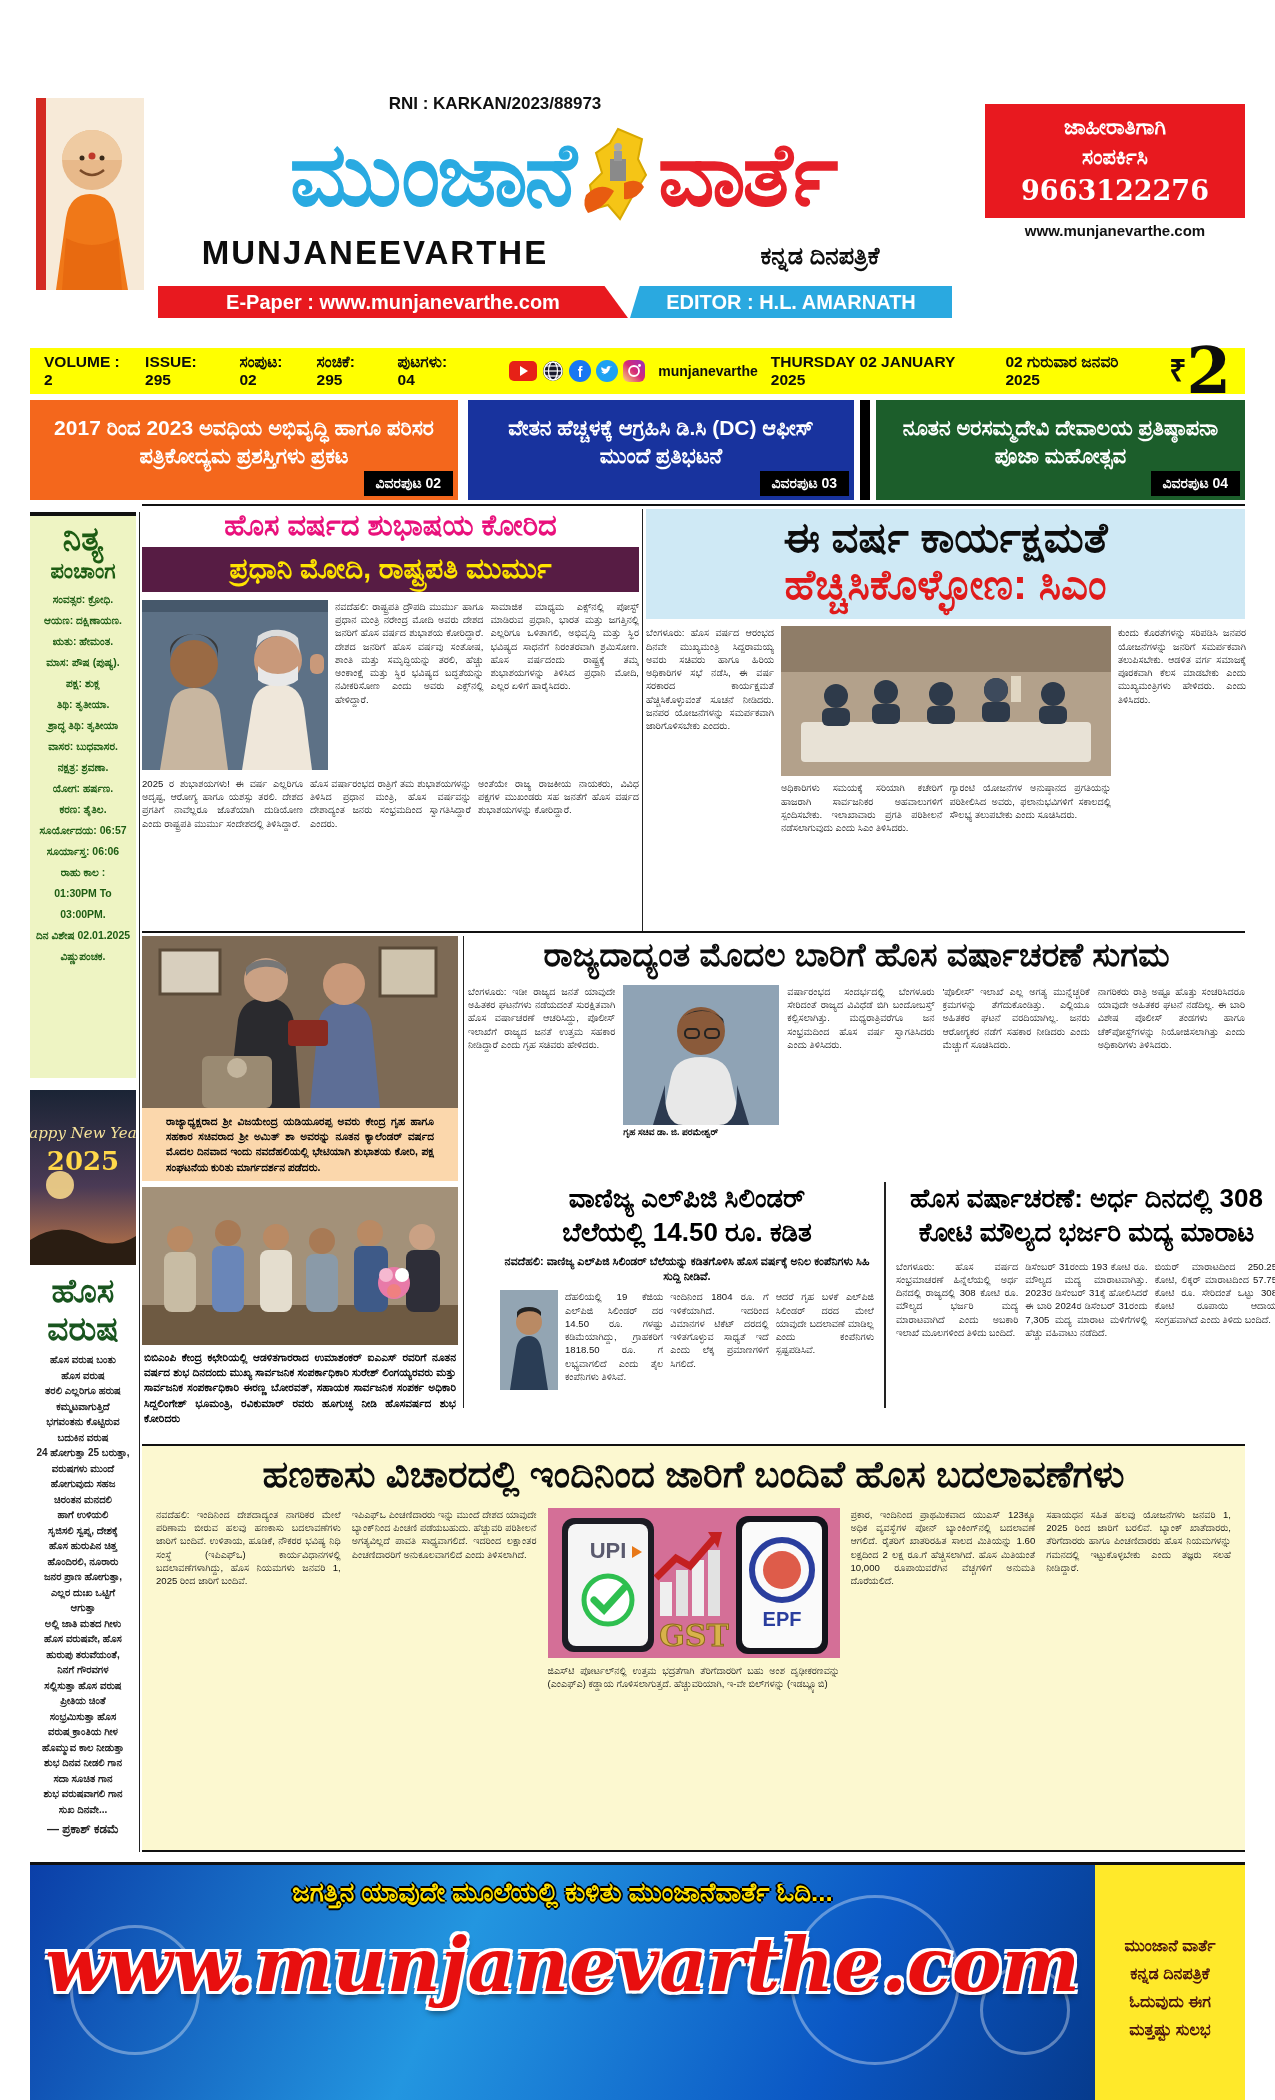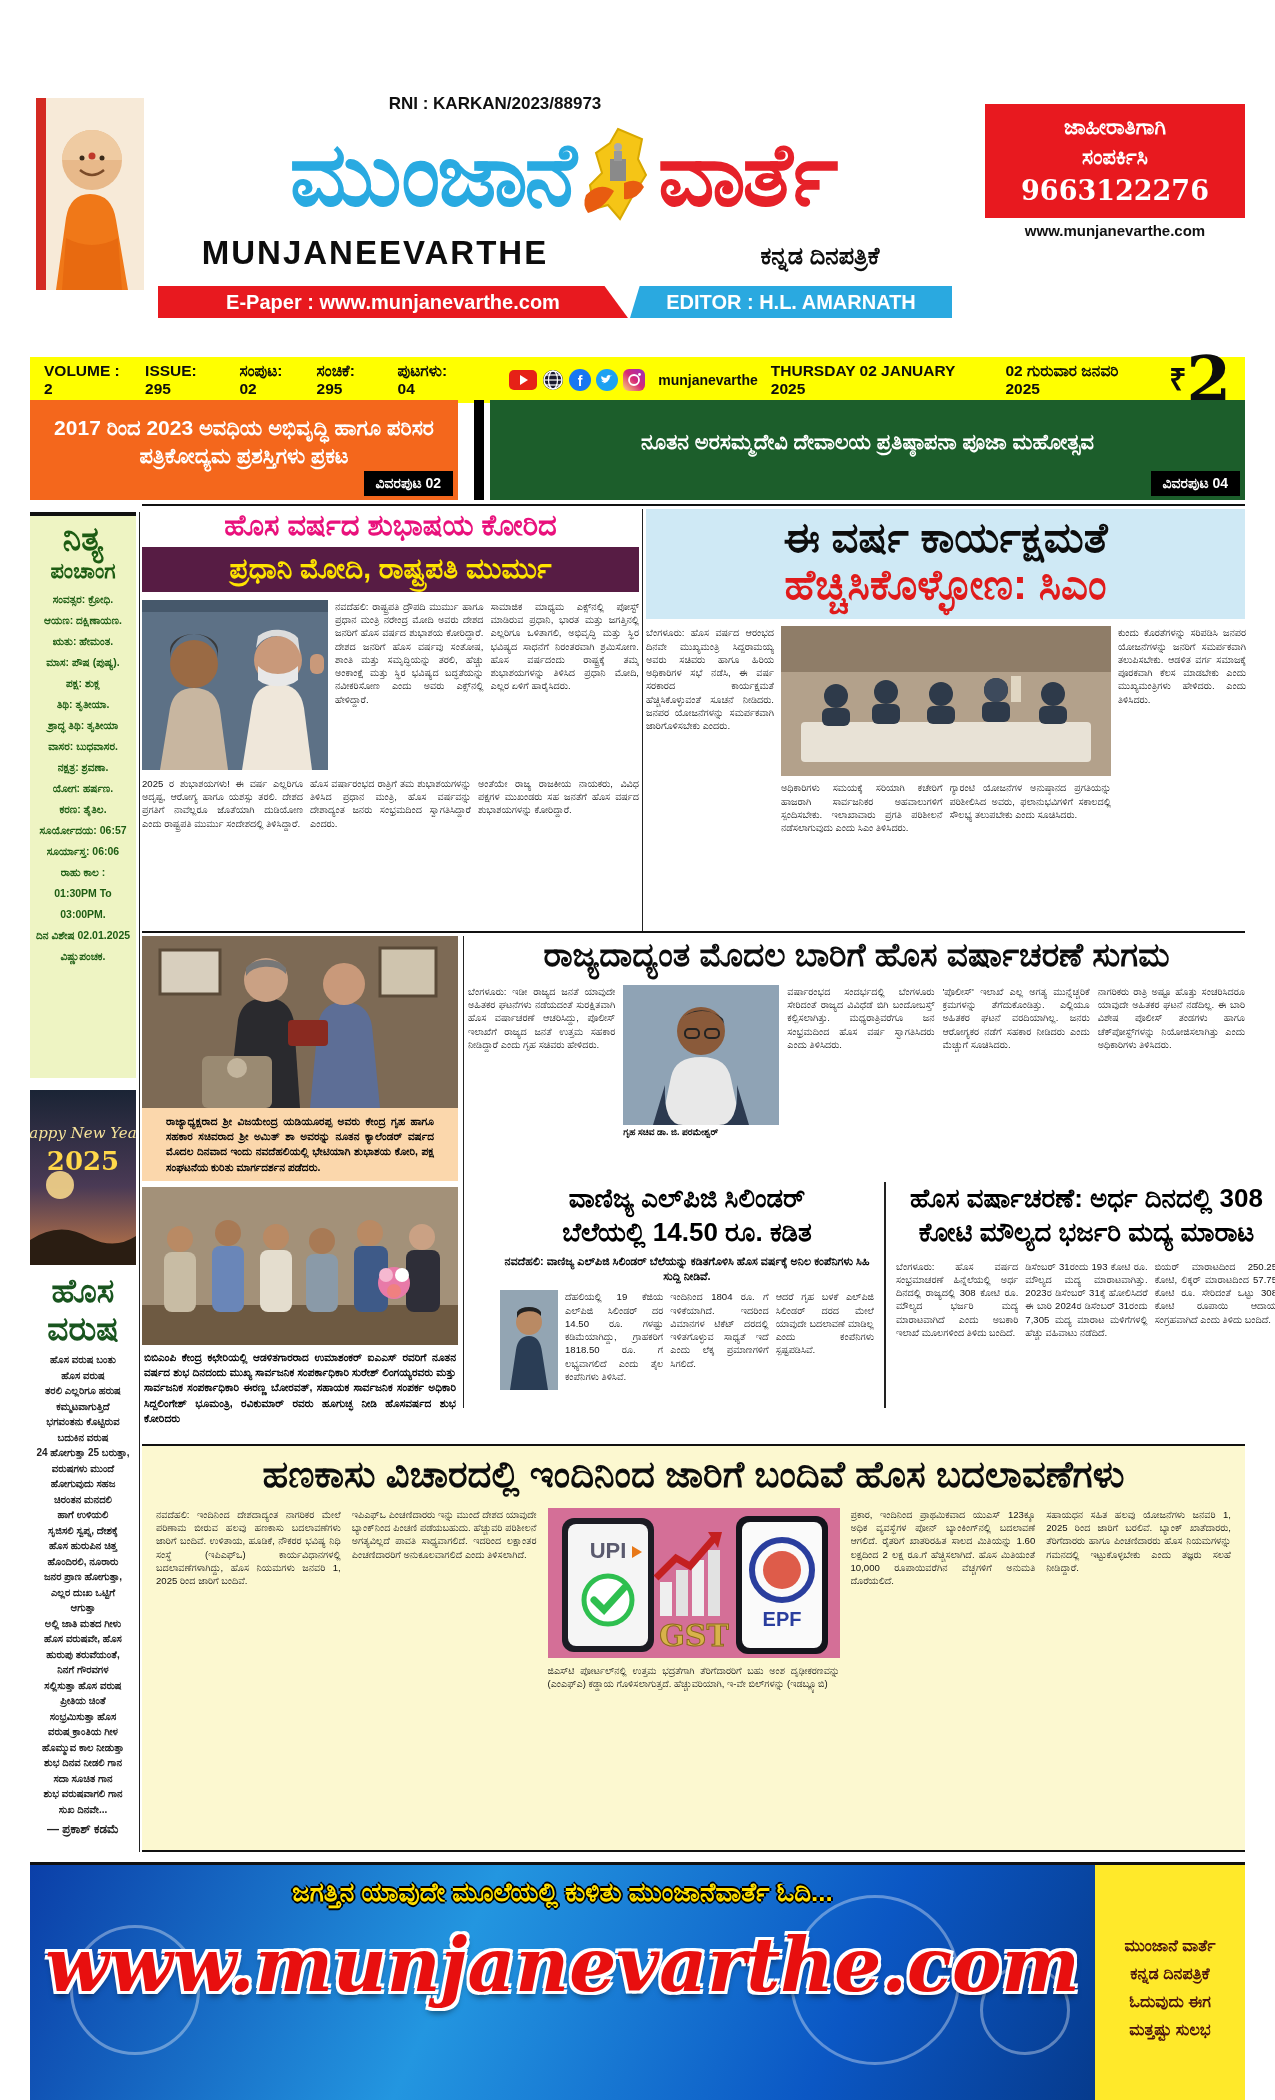--- a/index.html
+++ b/index.html
@@ -17,21 +17,21 @@
   .title-en { position:absolute; left:110px; top:146px; width:470px; text-align:center; font-size:33px; font-weight:800; letter-spacing:2px; color:#0d0d0d; }
   .subtitle { position:absolute; left:630px; top:154px; width:320px; text-align:center; font-size:24px; font-weight:800; color:#0d0d0d; }
   .ad-box { position:absolute; right:0; top:16px; width:260px; height:114px; background:#e8191f; color:#fff; text-align:center; padding-top:8px; }
   .ad-box .l { font-size:21px; font-weight:bold; line-height:1.45; }
   .ad-box .ph { font-size:27px; font-weight:800; font-family:"DejaVu Serif", serif; margin-top:2px; }
   .ad-web { position:absolute; right:0; top:134px; width:260px; text-align:center; font-size:15px; font-weight:800; color:#111; }
   .ep-red  { position:absolute; left:128px; top:198px; width:470px; height:32px; background:#e8191f; color:#fff; font-size:20px; font-weight:800; display:flex; align-items:center; justify-content:center; clip-path:polygon(0 0, 95% 0, 100% 100%, 0 100%); }
   .ep-blue { position:absolute; left:600px; top:198px; width:322px; height:32px; background:#2aa9e0; color:#fff; font-size:20px; font-weight:800; display:flex; align-items:center; justify-content:center; clip-path:polygon(3% 0, 100% 0, 100% 100%, 0 100%); }
 
   
-  .infobar { position:absolute; left:30px; top:348px; width:1215px; height:46px; background:#ffff00; display:flex; align-items:center; gap:13px; padding:0 14px; font-weight:800; font-size:15.5px; color:#0d0d0d;margin-top:9px; }
+  .infobar { position:absolute; left:30px; top:348px; width:1215px; height:46px; background:#ffff00; display:flex; align-items:center; gap:13px; padding:0 14px; font-weight:800; font-size:15.5px; color:#0d0d0d; }
   .soc { display:flex; align-items:center; gap:5px; margin-left:28px; }
   .soc svg { display:block; }
   .handle { font-size:14px; }
   .price { display:flex; align-items:flex-start; margin-left:auto; line-height:0.85; }
   .price .sym { font-size:30px; font-weight:800; margin-top:14px; }
   .price .val { font-size:64px; font-weight:800; font-family:"DejaVu Serif", serif; }
 
   
   .teasers { position:absolute; left:30px; top:400px; width:1215px; height:100px; display:flex; }
   .teaser { position:relative; color:#fff; font-size:21px; font-weight:800; text-align:center; display:flex; align-items:center; justify-content:center; padding:8px 16px 24px; line-height:1.35; }
@@ -234,20 +234,24 @@
     <span class="price">
       <span class="sym">₹</span>
       <span class="val">2</span>
     </span>
   </div>
 
   <div class="teasers">
     <div class="teaser t1">
       <span>2017 ರಿಂದ 2023 ಅವಧಿಯ ಅಭಿವೃದ್ಧಿ ಹಾಗೂ ಪರಿಸರ ಪತ್ರಿಕೋದ್ಯಮ ಪ್ರಶಸ್ತಿಗಳು ಪ್ರಕಟ</span>
       <span class="badge">ವಿವರಪುಟ 02</span>
+    </div>
+    <div class="teaser t2">
+      <span>ವೇತನ ಹೆಚ್ಚಳಕ್ಕೆ ಆಗ್ರಹಿಸಿ ಡಿ.ಸಿ (DC) ಆಫೀಸ್ ಮುಂದೆ ಪ್ರತಿಭಟನೆ</span>
+      <span class="badge">ವಿವರಪುಟ 03</span>
     </div>
     <div class="tdiv"></div>
     <div class="teaser t3">
       <span>ನೂತನ ಅರಸಮ್ಮದೇವಿ ದೇವಾಲಯ ಪ್ರತಿಷ್ಠಾಪನಾ ಪೂಜಾ ಮಹೋತ್ಸವ</span>
       <span class="badge">ವಿವರಪುಟ 04</span>
     </div>
   </div>
 
   <div class="hr1"></div>
   <div class="hr2"></div>

